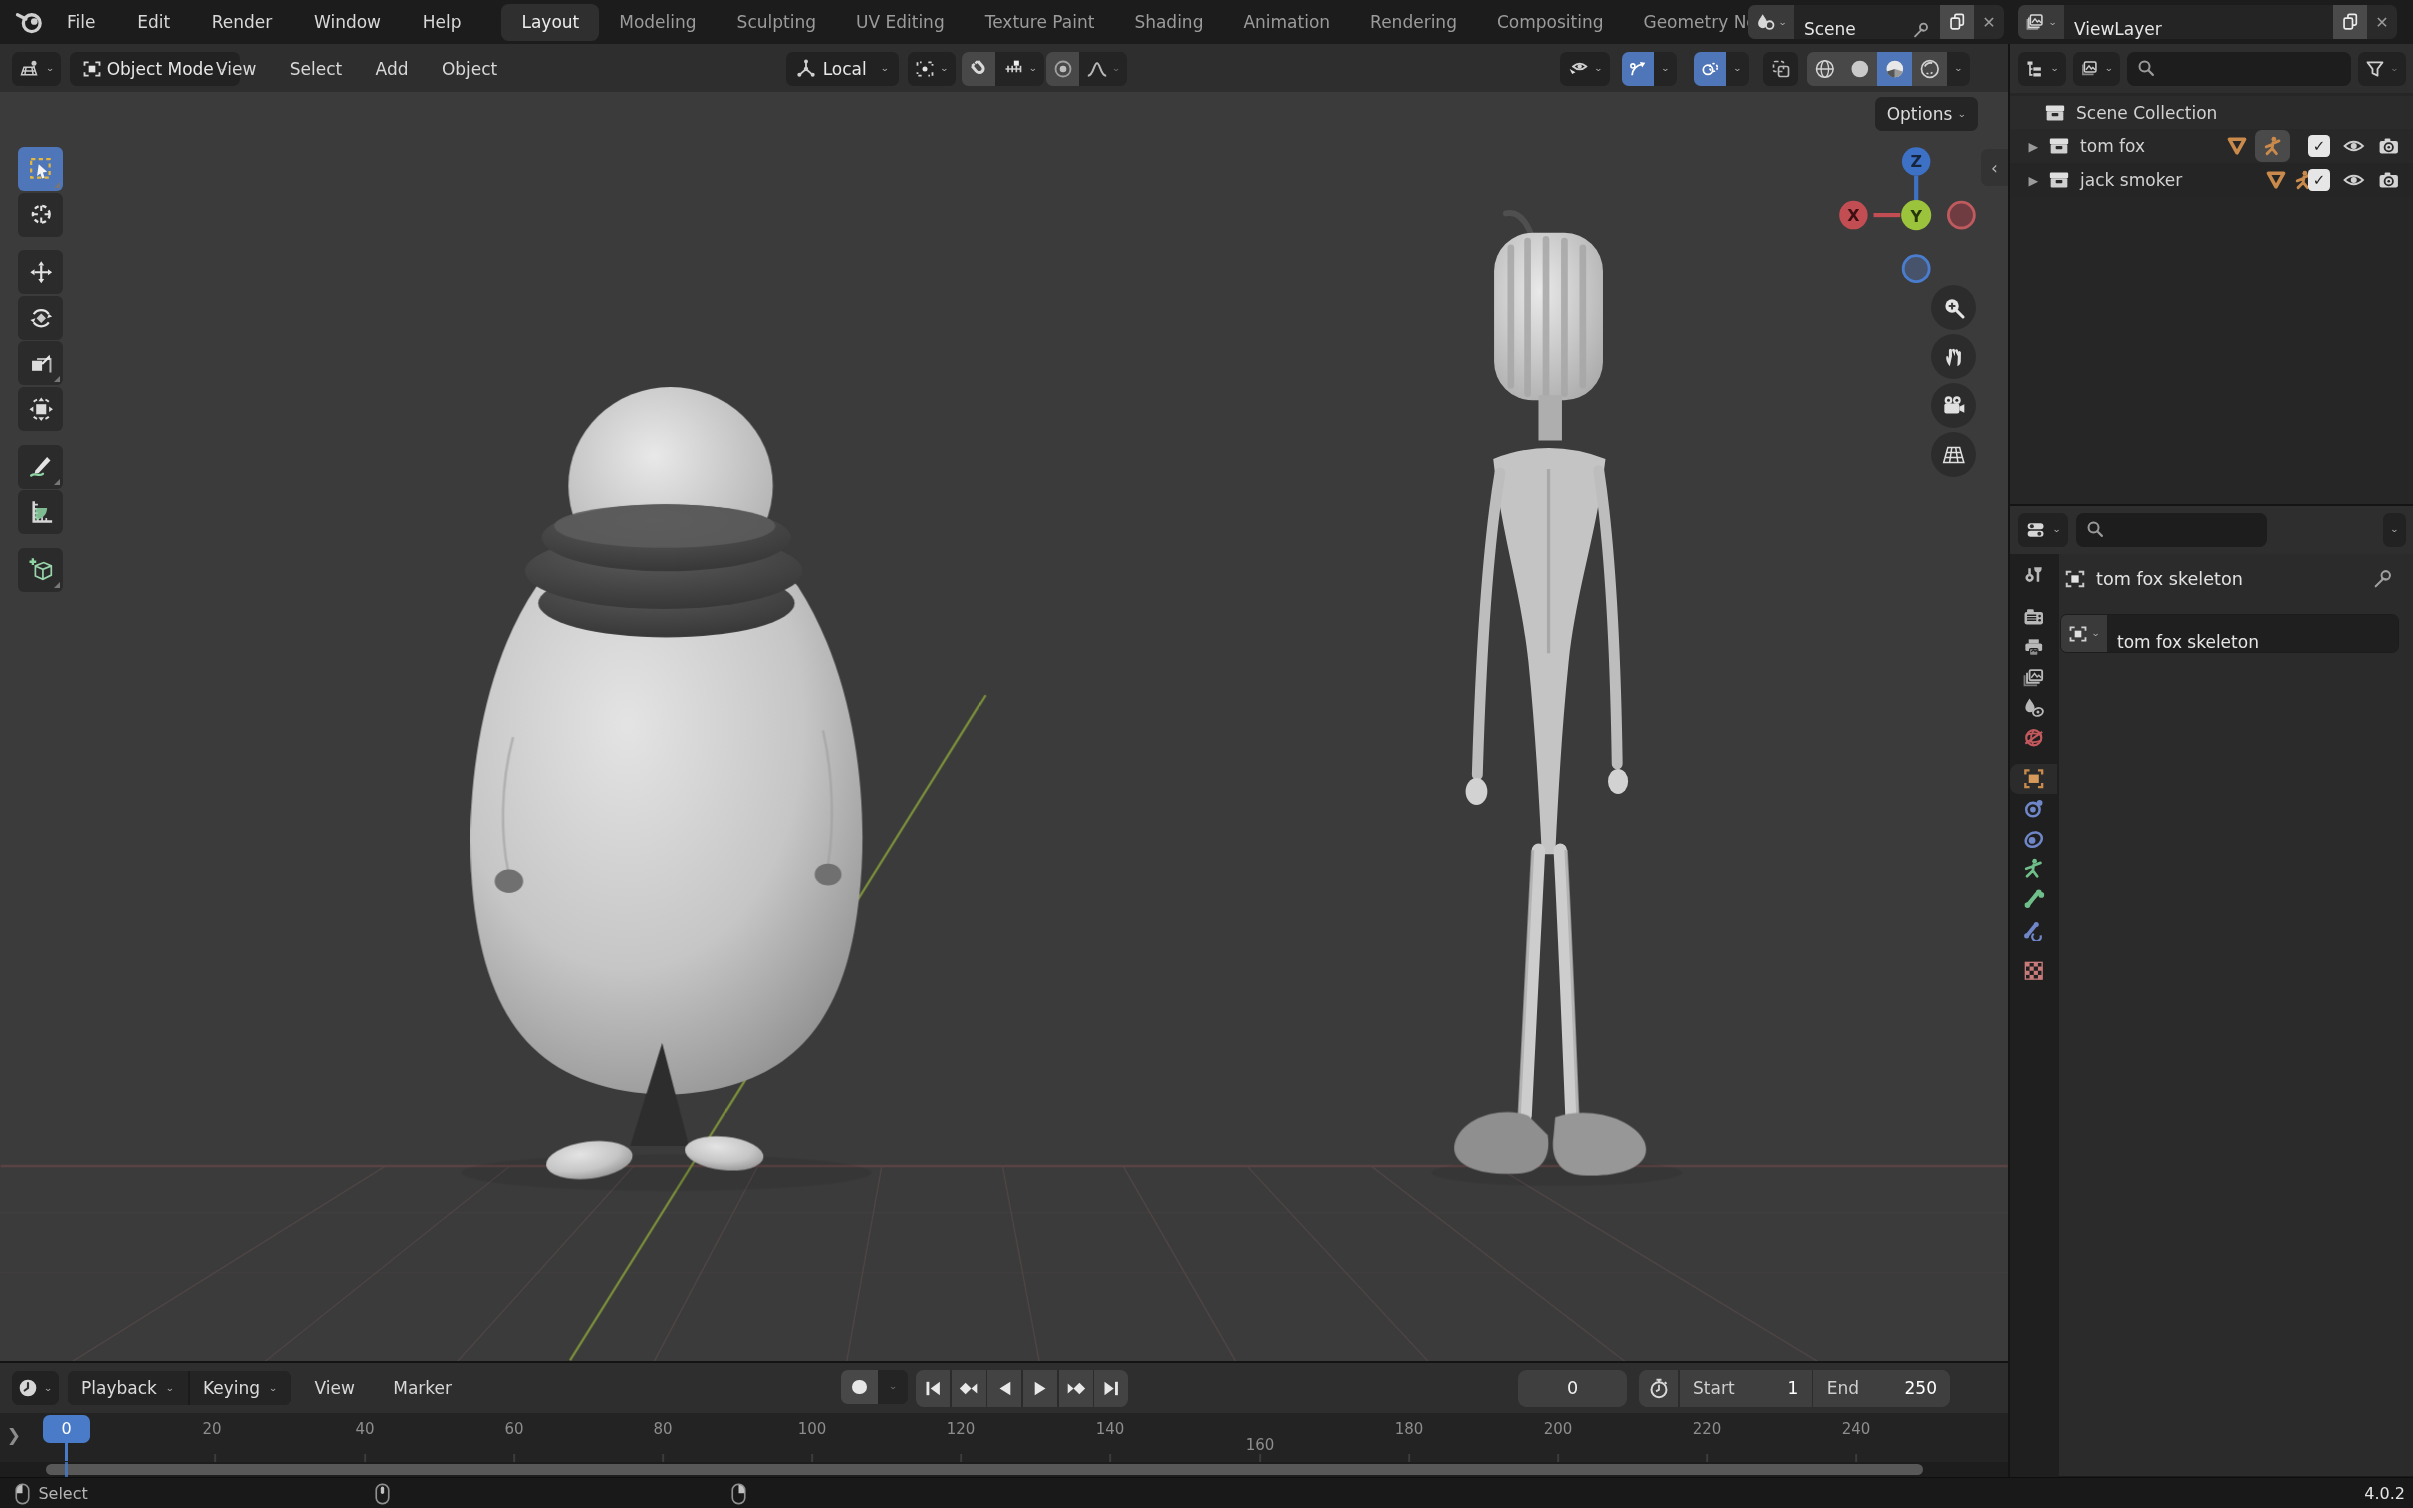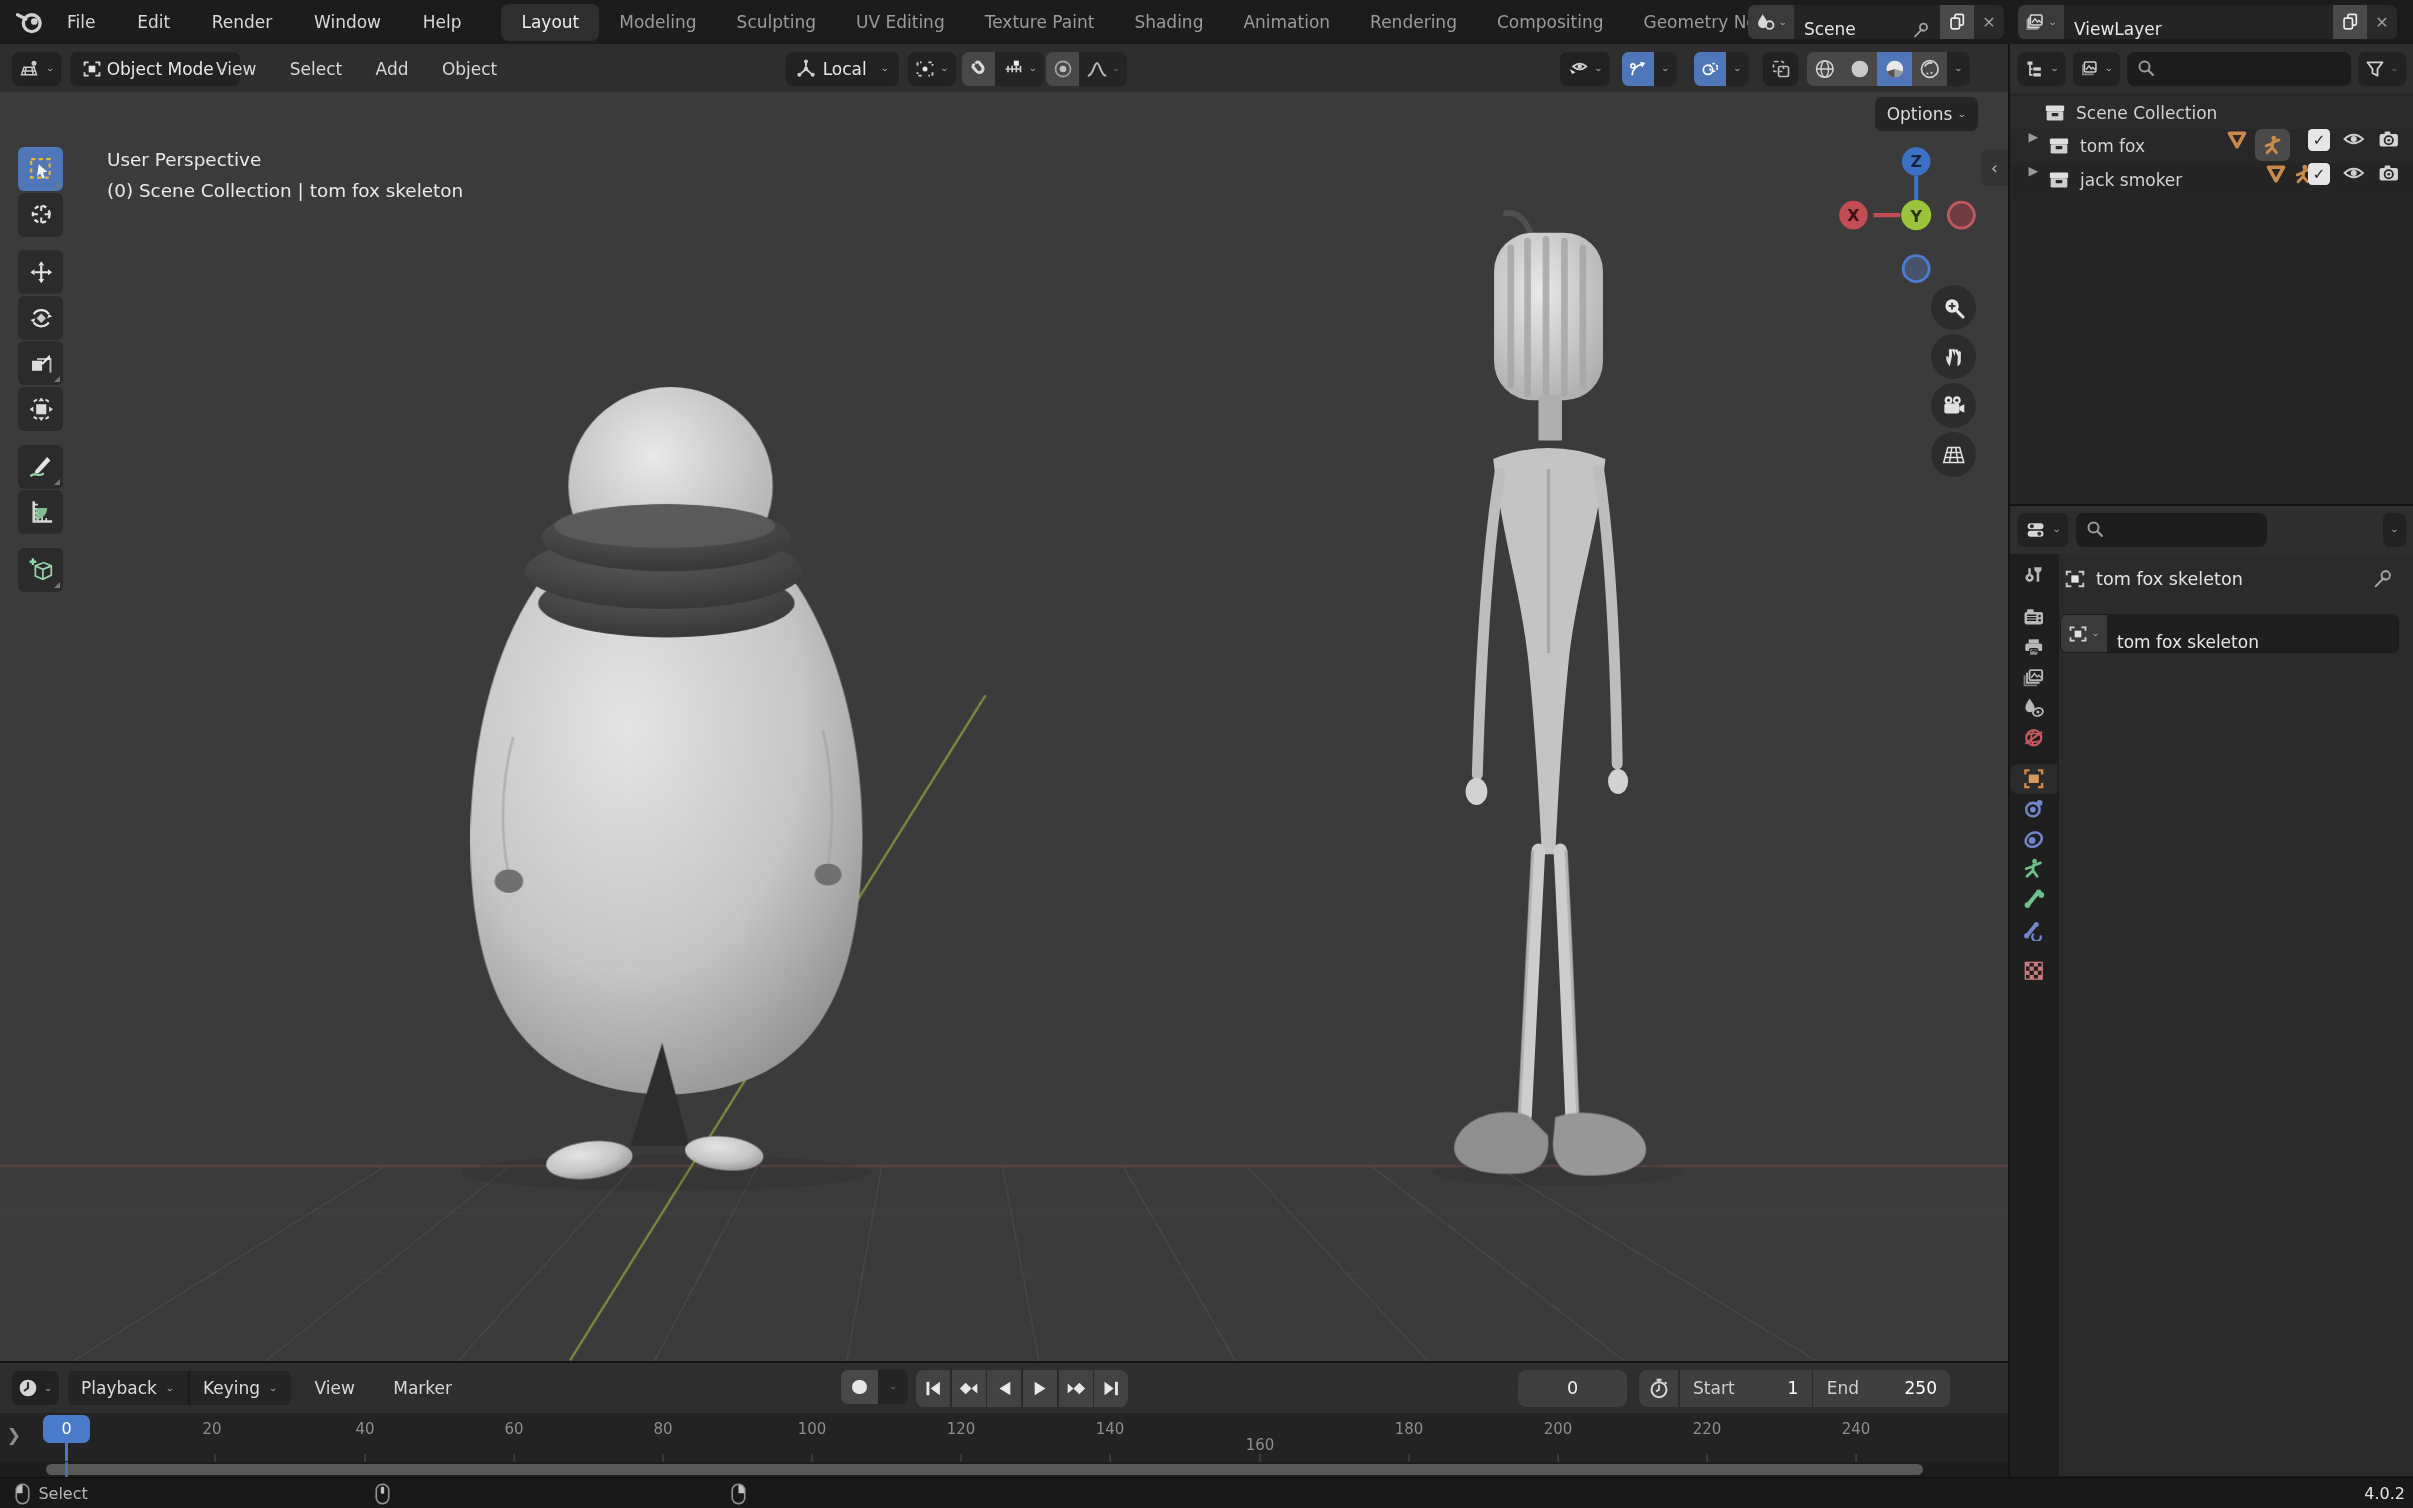--- a/index.html
+++ b/index.html
@@ -30,21 +30,21 @@
   .toggle-group{display:flex;border-radius:6.7px;overflow:hidden;height:34px;}
   .tg-seg{display:flex;align-items:center;justify-content:center;background:#242424;padding:0 6.7px;height:100%;}
   .tg-on{background:var(--blue);}
   .tg-lite{background:#484848;}
   .field{background:var(--field);border-radius:5px;height:28.5px;display:flex;align-items:center;justify-content:center;font-size:17.6px;color:#f1f1f1;}
   .ptab{width:47px;height:30px;display:flex;align-items:center;justify-content:center;}
   .ptab.active{background:var(--bg-props);border-radius:8.4px 0 0 8.4px;}
   .tick{position:absolute;top:6.7px;font-size:15px;color:#8d8d8d;transform:translateX(-50%);}
   .tickmark{position:absolute;bottom:0;width:1.7px;height:8.4px;background:#3c3c3c;transform:translateX(-50%);}
   .transport{width:34px;height:37px;background:var(--seg);display:flex;align-items:center;justify-content:center;}
-  .olrow{position:absolute;left:0;width:100%;height:34px;display:flex;font-size:17px;color:#d2d2d2;}
+  .olrow{position:absolute;left:0;width:100%;height:34px;display:flex;align-items:center;font-size:17px;color:#d2d2d2;}
   .checkbox{width:22px;height:22px;background:#e6e6e6;border-radius:4.2px;display:flex;align-items:center;justify-content:center;color:#1d1d1d;font-size:15px;font-weight:bold;}
   svg{display:block;}
 </style>
 </head>
 <body>
 
 <div id="app">
 
   <div class="abs row" style="left:0;top:0;width:2413px;height:44px;background:var(--bg-top);">
     <div class="abs" style="left:15px;top:8.4px;">
@@ -341,24 +341,20 @@
         <ellipse cx="1931" cy="933" rx="12" ry="15" fill="#d2d2d2"></ellipse>
         <path d="M1836,1015 C1830,1125 1824,1235 1820,1332" stroke="#cdcdcd" stroke-width="16" fill="none" stroke-linecap="round"></path>
         <path d="M1862,1015 C1868,1125 1872,1235 1876,1332" stroke="#cdcdcd" stroke-width="16" fill="none" stroke-linecap="round"></path>
         <path d="M1829,1015 C1823,1125 1817,1235 1813,1330" stroke="#a8a8a8" stroke-width="4" fill="none" opacity="0.7"></path>
         <path d="M1869,1015 C1875,1125 1879,1235 1883,1330" stroke="#a8a8a8" stroke-width="4" fill="none" opacity="0.7"></path>
         <path d="M1824,1332 C1792,1320 1744,1334 1736,1365 C1730,1392 1768,1404 1812,1401 C1841,1399 1851,1380 1847,1355 Z" fill="#8f8f8f"></path>
         <path d="M1856,1334 C1894,1320 1950,1334 1963,1364 C1973,1394 1930,1406 1887,1403 C1861,1401 1850,1382 1854,1356 Z" fill="#979797"></path>
       </g>
     </svg>
 
-    <div class="abs" style="left:107px;top:52px;font-size:18.4px;color:#e9e9e9;line-height:31px;">
-      <div>User Perspective</div>
-      <div>(0) Scene Collection | tom fox skeleton</div>
-    </div>
 
     <div class="hdr-btn" style="position:absolute;left:1875px;top:5px;background:#252525;padding:0 11.7px;">
       <span style="font-size:17px;color:#dcdcdc;">Options</span>
       <span class="chev">⌄</span>
     </div>
 
     <div class="abs" style="left:1981px;top:57px;width:27px;height:37px;background:#333;border-radius:6.7px 0 0 6.7px;display:flex;align-items:center;justify-content:center;color:#b5b5b5;font-size:17px;">‹</div>
 
     <div class="abs" style="left:18.4px;top:55px;display:flex;flex-direction:column;gap:1.7px;">
       <div class="tool-btn active corner">

